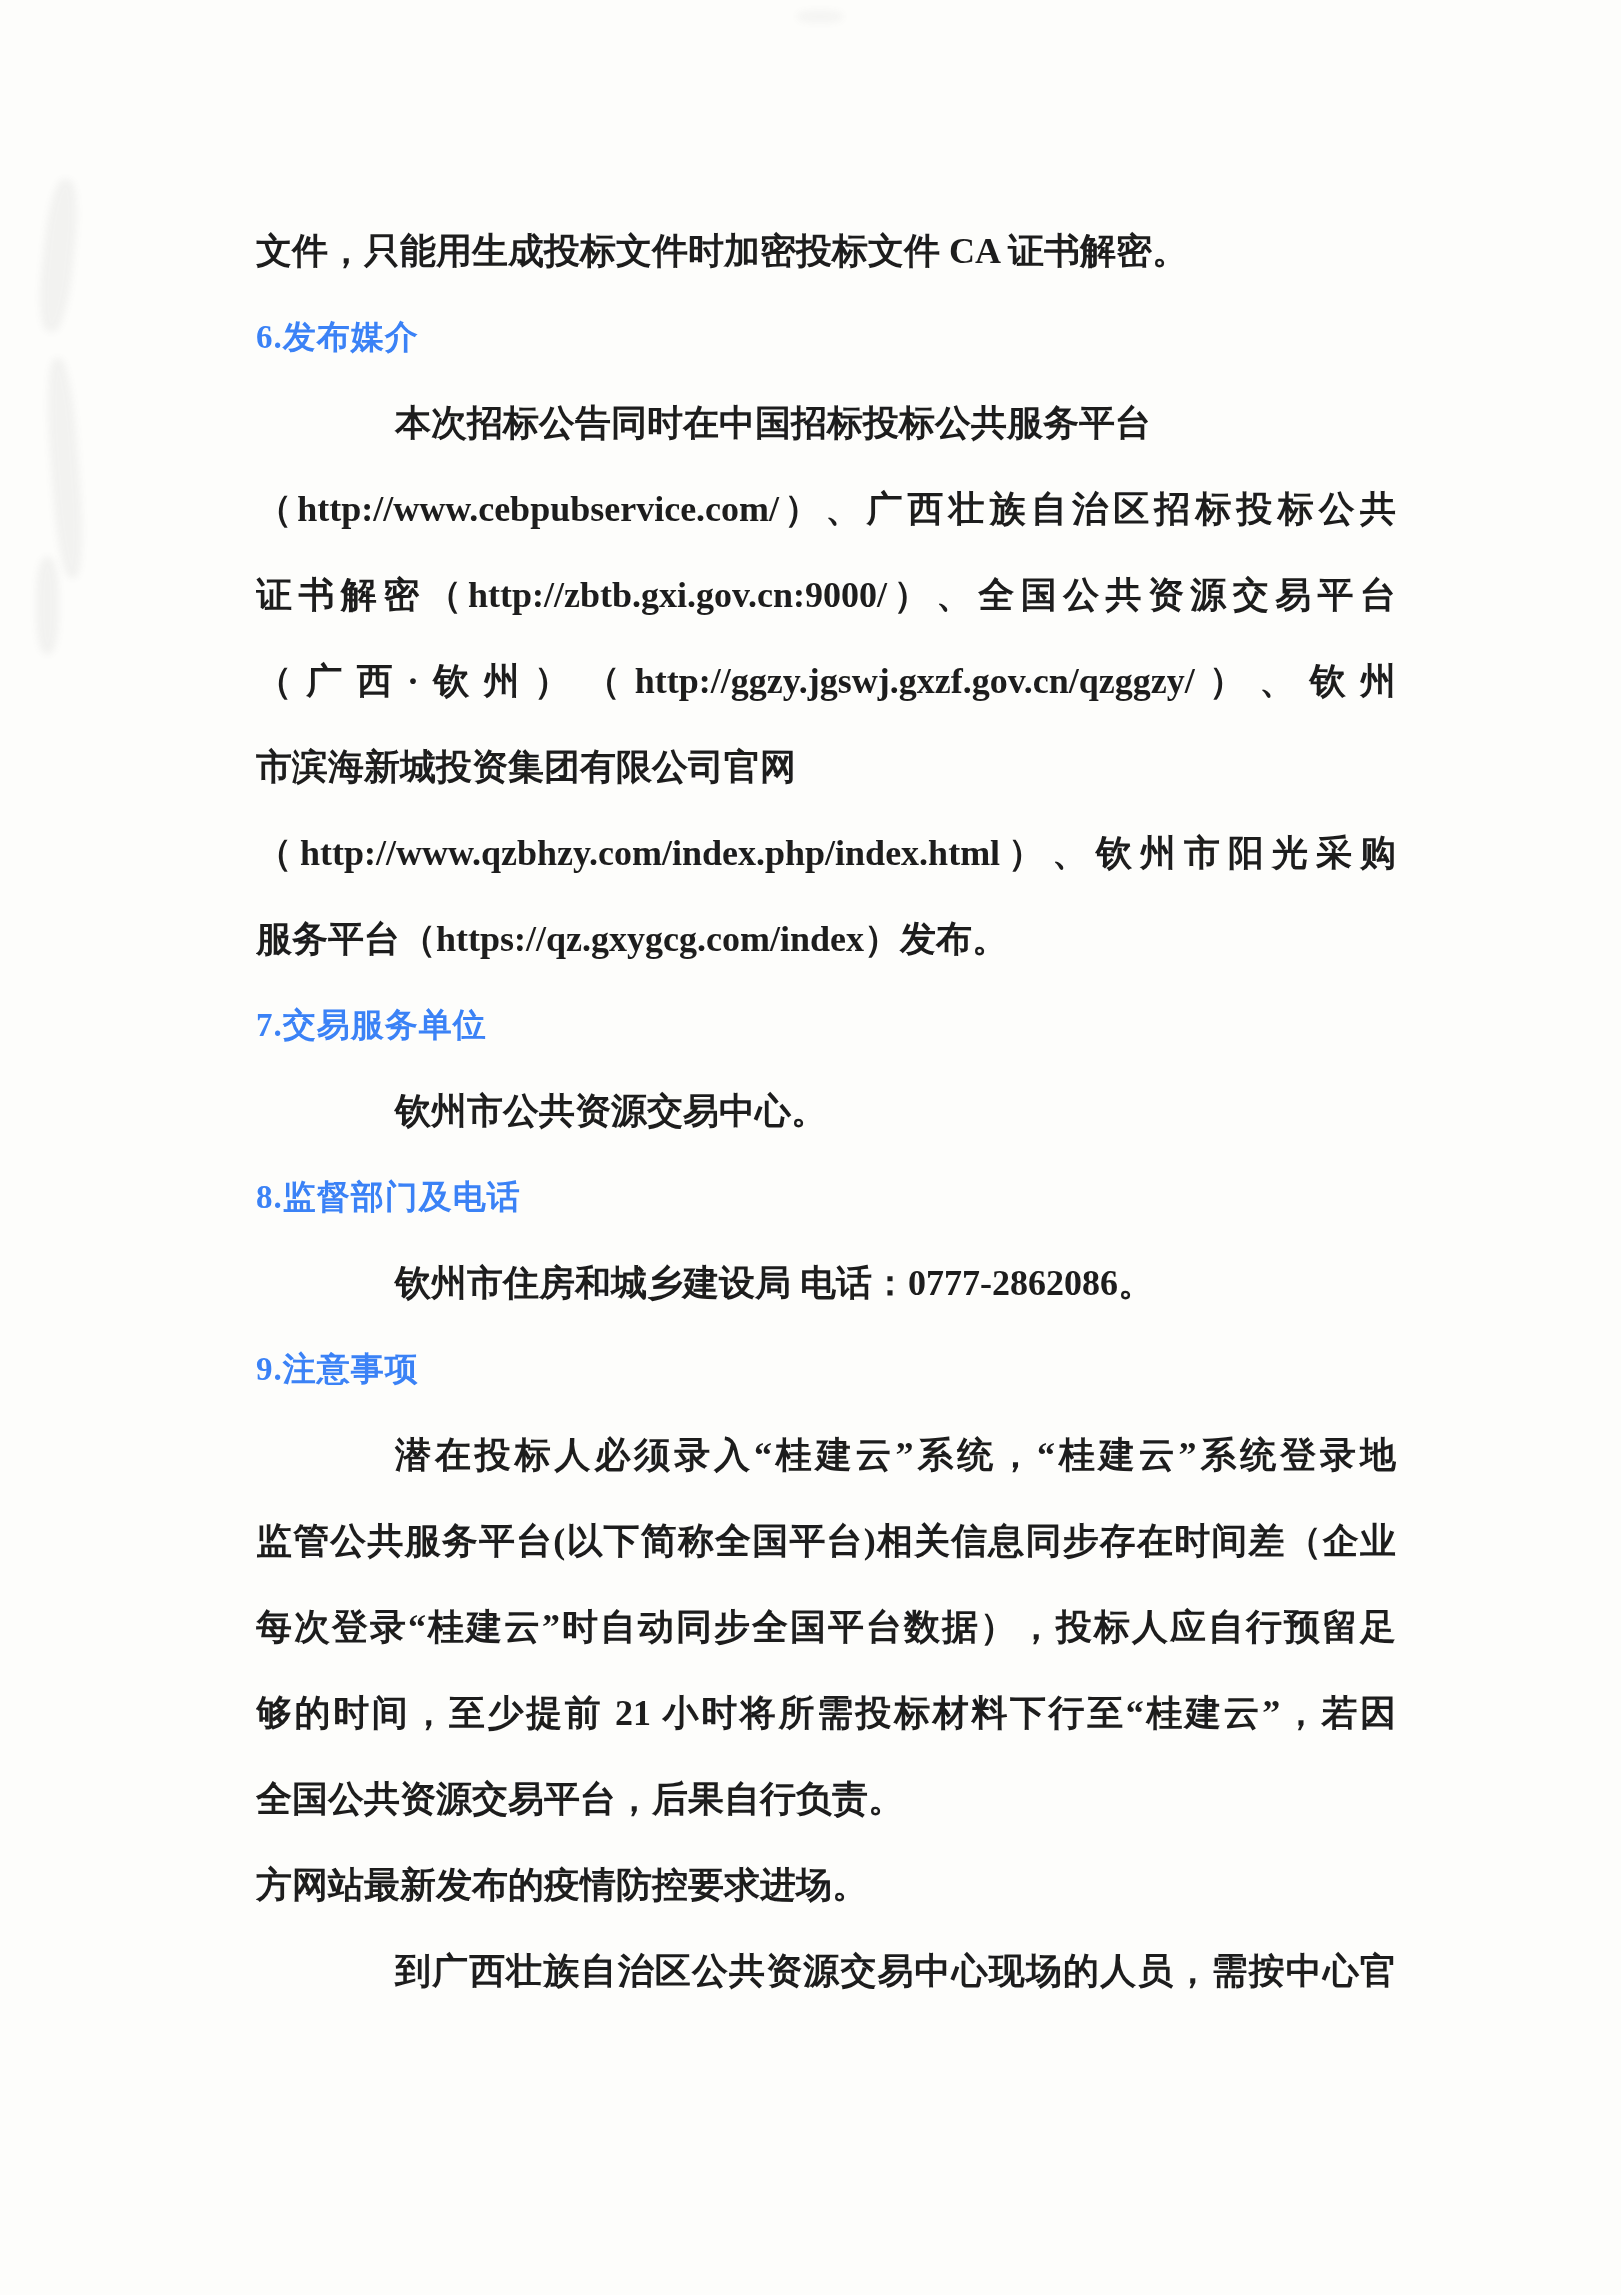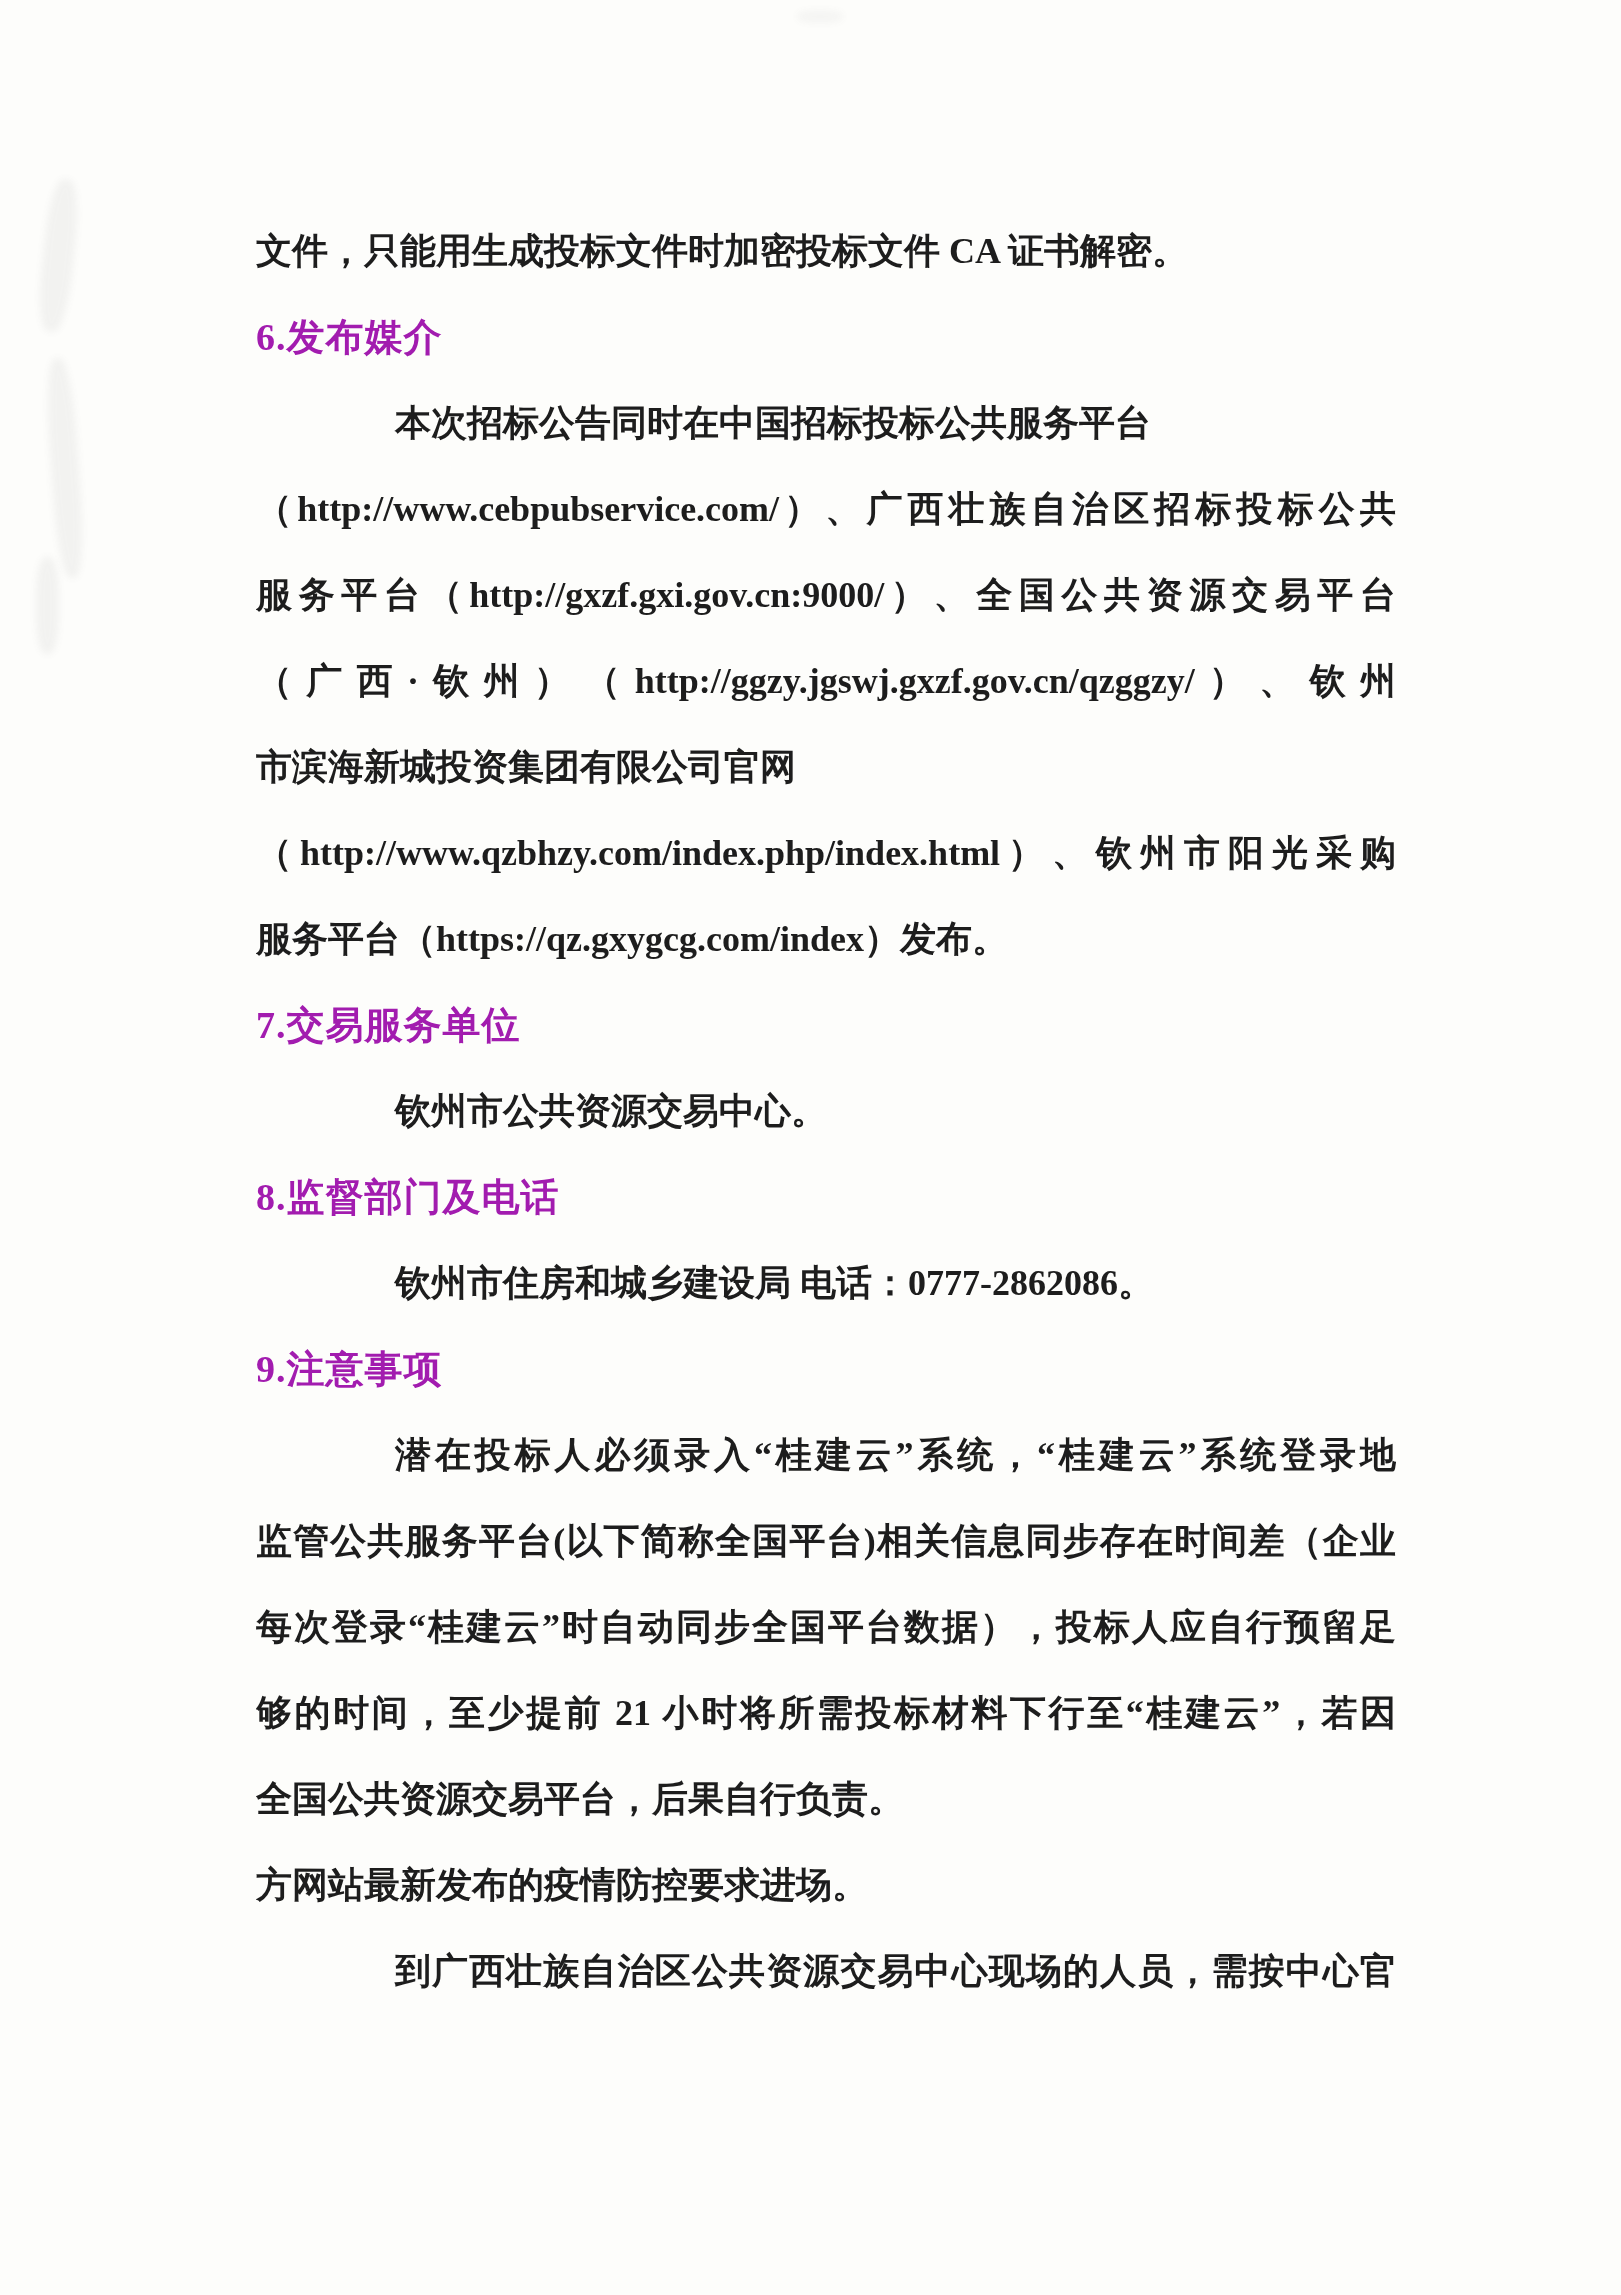--- a/index.html
+++ b/index.html
@@ -38,23 +38,23 @@
     white-space: pre;
     overflow: hidden;
   }
   .line.fill {
     white-space: normal;
     text-align: justify;
     text-align-last: justify;
   }
   .line.indent { text-indent: 139px; }
   .line.heading {
-    font-size: 38px;
+    font-size: 33px;
     font-weight: bold;
-    color: #a21caf;
+    color: #3b82f6;
     letter-spacing: 1px;
   }
 </style>
 </head>
 <body>
 
 <div class="page">
 
   <div class="scan-artifacts">
     <span class="smudge s1"></span>
@@ -63,21 +63,21 @@
     <span class="smudge s4"></span>
   </div>
 
   <main class="content">
 
     <p class="line">文件，只能用生成投标文件时加密投标文件 CA 证书解密。</p>
 
     <h2 class="line heading">6.发布媒介</h2>
     <p class="line indent">本次招标公告同时在中国招标投标公共服务平台</p>
     <p class="line fill">（http://www.cebpubservice.com/）、广西壮族自治区招标投标公共</p>
-    <p class="line fill">服务平台（http://gxzf.gxi.gov.cn:9000/）、全国公共资源交易平台</p>
+    <p class="line fill">证书解密（http://zbtb.gxi.gov.cn:9000/）、全国公共资源交易平台</p>
     <p class="line fill">（广西·钦州）（http://ggzy.jgswj.gxzf.gov.cn/qzggzy/）、钦州</p>
     <p class="line">市滨海新城投资集团有限公司官网</p>
     <p class="line fill">（http://www.qzbhzy.com/index.php/index.html）、钦州市阳光采购</p>
     <p class="line">服务平台（https://qz.gxygcg.com/index）发布。</p>
 
     <h2 class="line heading">7.交易服务单位</h2>
     <p class="line indent">钦州市公共资源交易中心。</p>
 
     <h2 class="line heading">8.监督部门及电话</h2>
     <p class="line indent">钦州市住房和城乡建设局 电话：0777-2862086。</p>

